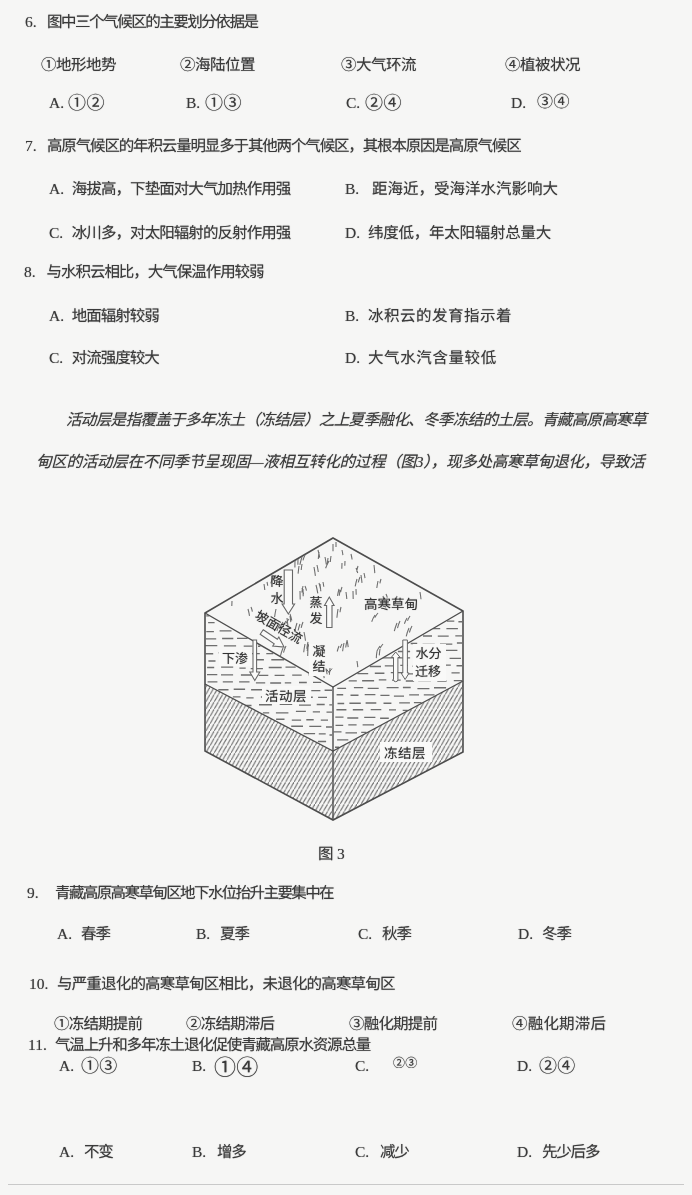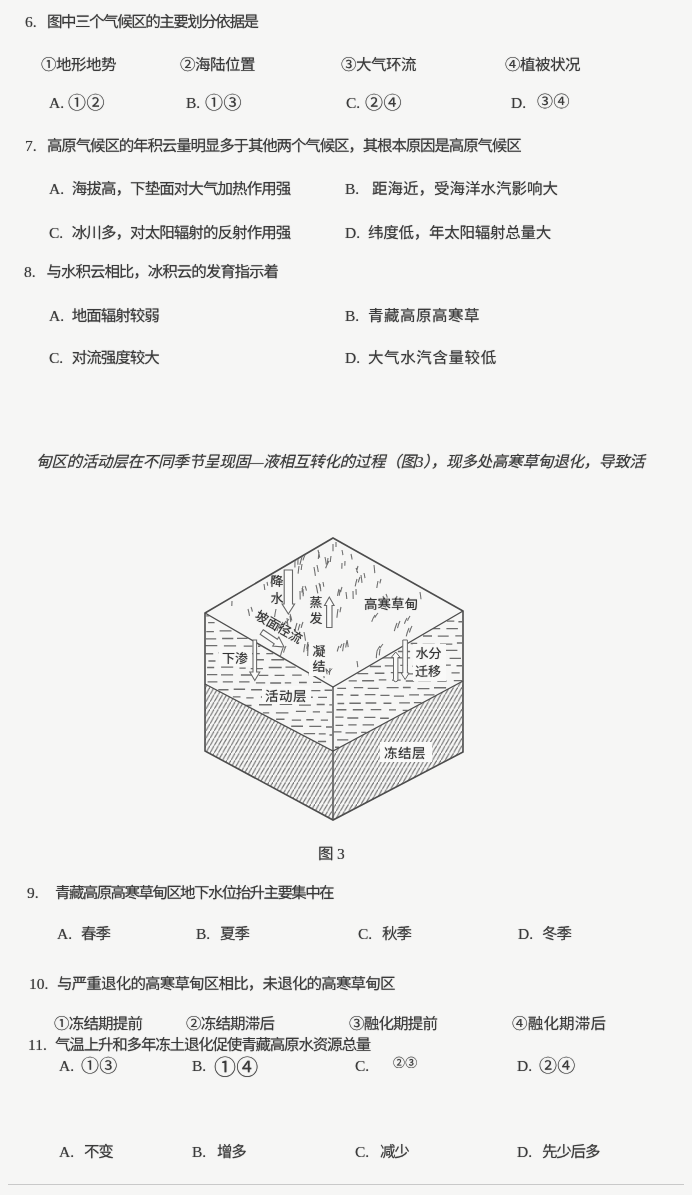--- a/index.html
+++ b/index.html
@@ -36,30 +36,31 @@
   <div class="t" style="left:25px;top:137px;">7.<span style="position:absolute;left:22px;letter-spacing:-1.15px">高原气候区的年积云量明显多于其他两个气候区，其根本原因是高原气候区</span></div>
 
   <div class="t" style="left:49px;top:180px;">A.<span style="position:absolute;left:22.8px;letter-spacing:-0.93px">海拔高，下垫面对大气加热作用强</span></div>
 
   <div class="t" style="left:345px;top:180px;">B.<span style="position:absolute;left:27px;">距海近，受海洋水汽影响大</span></div>
 
   <div class="t" style="left:49px;top:224px;">C.<span style="position:absolute;left:22.8px;letter-spacing:-0.93px">冰川多，对太阳辐射的反射作用强</span></div>
 
   <div class="t" style="left:345px;top:224px;">D.<span style="position:absolute;left:23px;letter-spacing:-0.25px">纬度低，年太阳辐射总量大</span></div>
 
-  <div class="t" style="left:24px;top:263px;">8.<span style="position:absolute;left:22.5px;letter-spacing:-1.03px">与水积云相比，冰积云的发育指示着</span></div>
+  <div class="t" style="left:24px;top:263px;">8.<span style="position:absolute;left:22.5px;letter-spacing:-1.03px">与水积云相比，大气保温作用较弱</span></div>
 
   <div class="t" style="left:49px;top:307px;">A.<span style="position:absolute;left:22.8px;letter-spacing:-1px">地面辐射较弱</span></div>
 
-  <div class="t" style="left:345px;top:307px;">B.<span style="position:absolute;left:23px;letter-spacing:0.5px">青藏高原高寒草</span></div>
+  <div class="t" style="left:345px;top:307px;">B.<span style="position:absolute;left:23px;letter-spacing:0.5px">冰积云的发育指示着</span></div>
 
   <div class="t" style="left:49px;top:349px;">C.<span style="position:absolute;left:22.8px;letter-spacing:-1px">对流强度较大</span></div>
 
   <div class="t" style="left:345px;top:349px;">D.<span style="position:absolute;left:23px;letter-spacing:0.6px">大气水汽含量较低</span></div>
 
+  <div class="t k" style="left:66px;top:411px;letter-spacing:-0.72px">活动层是指覆盖于多年冻土（冻结层）之上夏季融化、冬季冻结的土层。青藏高原高寒草</div>
 
   <div class="t k" style="left:36px;top:453px;letter-spacing:-0.33px">甸区的活动层在不同季节呈现固—液相互转化的过程（图3），现多处高寒草甸退化，导致活</div>
 
 
   <svg style="position:absolute;left:190px;top:525px;" width="290" height="310" viewBox="190 525 290 310" font-family="Liberation Serif,serif">
     <defs>
       <pattern id="dash" width="16" height="14" patternUnits="userSpaceOnUse">
         <path d="M0 3.5h11 M8 10.5h8.5" stroke="#757575" stroke-width="1.4" fill="none"></path>
       </pattern>
       <pattern id="hatch" width="4.2" height="7.3" patternUnits="userSpaceOnUse">

